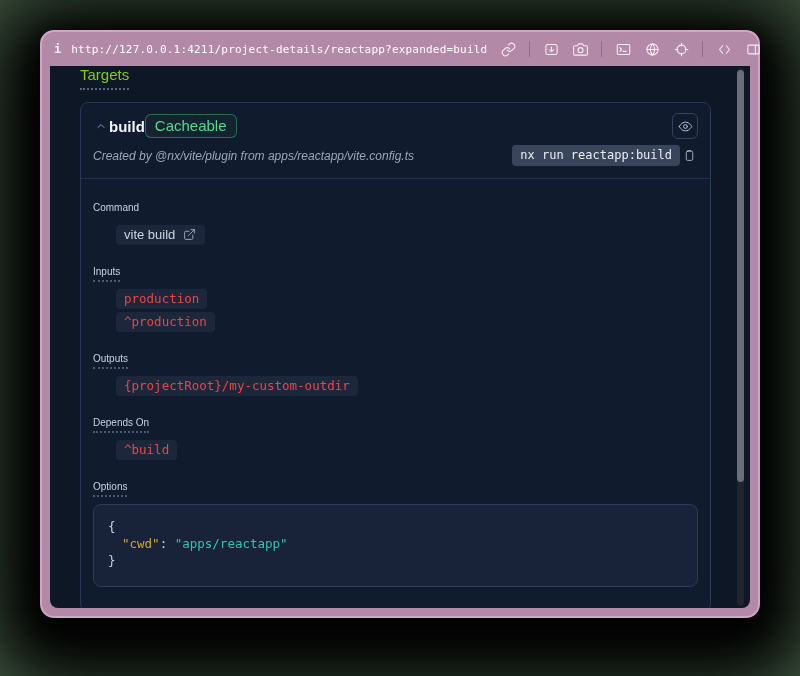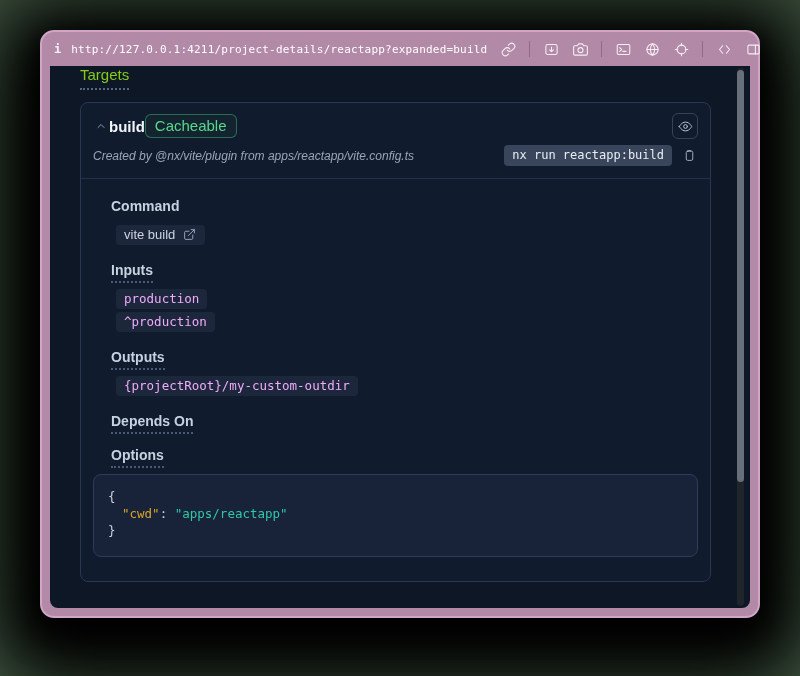--- a/index.html
+++ b/index.html
@@ -79,47 +79,47 @@
   .spacer { flex:1; }
   .eye-btn {
     width:26px; height:26px; border:1px solid #36425c; border-radius:6px;
     background:transparent; color:#b6c2d2; cursor:pointer;
     display:flex; align-items:center; justify-content:center;
   }
   .eye-btn svg { width:15px; height:15px; stroke:currentColor; fill:none;
     stroke-width:1.6; stroke-linecap:round; stroke-linejoin:round; }
 
   .card-meta {
-    display:flex; align-items:center; gap:8px;
+    display:flex; align-items:center; gap:0;
     padding:4px 12px 12px 12px; border-bottom:1px solid #223049;
   }
   .created-by { flex:1; font-size:12px; font-style:italic; color:#9aa7b8; }
   .run-chip {
     font-family:"DejaVu Sans Mono", monospace; font-size:12px; color:#e9eef5;
     background:#39455a; border-radius:4px; padding:3px 8px 4px; white-space:nowrap;
   }
   .copy-btn { background:none; border:none; color:#aab6c6; cursor:pointer;
     width:18px; height:18px; display:flex; align-items:center; justify-content:center; padding:0; }
   .copy-btn svg { width:13px; height:13px; stroke:currentColor; fill:none;
     stroke-width:1.7; stroke-linecap:round; stroke-linejoin:round; }
 
   .card-body { padding:2px 12px 24px; }
 
   .sec-label { margin:16px 0 10px; }
   .sec-label span {
-    font-size:14px; font-weight:700; color:#c7d2e0;margin-left:18px;
+    font-size:10px; font-weight:400; color:#c7d2e0;
   }
   .sec-label.dotted span {
     border-bottom:2px dotted #4a5a76; padding-bottom:3px;
   }
 
   .code-line { margin:0 0 3px 12px;padding-left:11px; }
   .code-chip {
     display:inline-flex; align-items:center; gap:7px;
-    font-family:"DejaVu Sans Mono", monospace; font-size:12.5px; color:#f0abfc;
+    font-family:"DejaVu Sans Mono", monospace; font-size:12.5px; color:#ef4444;
     background:rgba(40,52,74,0.5); border-radius:4px; padding:2px 8px 3px;
   }
   .code-chip .bold-key { font-weight:700; }
   .cmd-chip { font-family:"Liberation Sans", sans-serif; font-size:13px; color:#cbd5e1; }
   .ext-link-btn { background:none; border:none; color:#9facbf; cursor:pointer;
     width:15px; height:15px; display:flex; align-items:center; justify-content:center; padding:0; }
   .ext-link-btn svg { width:13px; height:13px; stroke:currentColor; fill:none;
     stroke-width:1.7; stroke-linecap:round; stroke-linejoin:round; }
 
   .options-box {
@@ -273,20 +273,23 @@
         <div class="sec-label dotted">
           <span>Outputs</span>
         </div>
         <div class="code-line">
           <span class="code-chip">{projectRoot}/my-custom-outdir</span>
         </div>
 
         <div class="sec-label dotted">
           <span>Depends On</span>
         </div>
+        <div class="code-line">
+          <span class="code-chip">^build</span>
+        </div>
 
         <div class="sec-label dotted">
           <span>Options</span>
         </div>
         <div class="options-box">
           <div><span>{</span></div>
           <div><span class="json-indent"></span><span class="json-key">"cwd"</span><span>: </span><span class="json-val">"apps/reactapp"</span></div>
           <div><span>}</span></div>
         </div>
 

